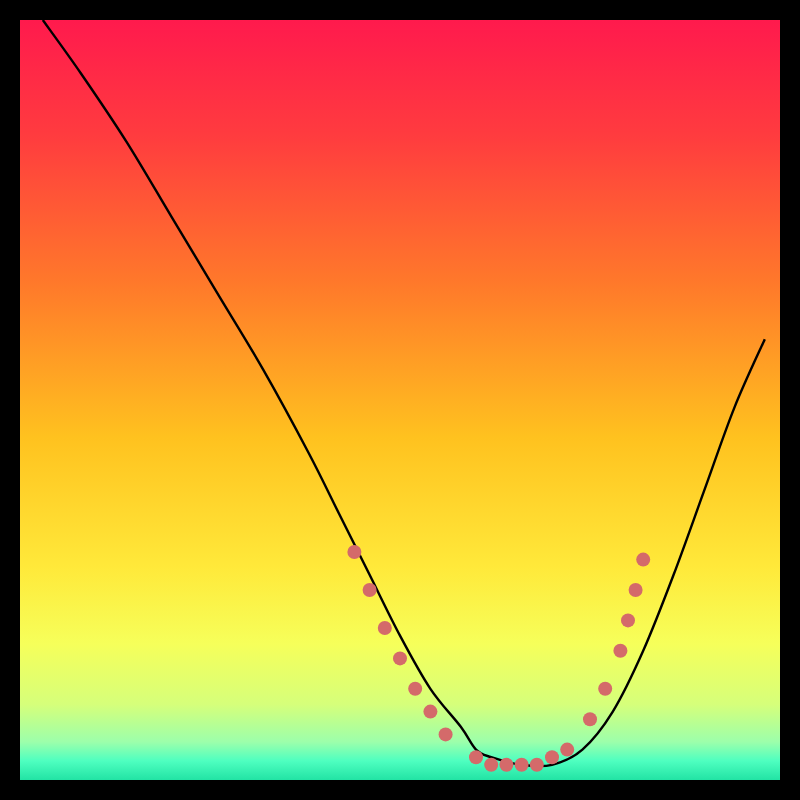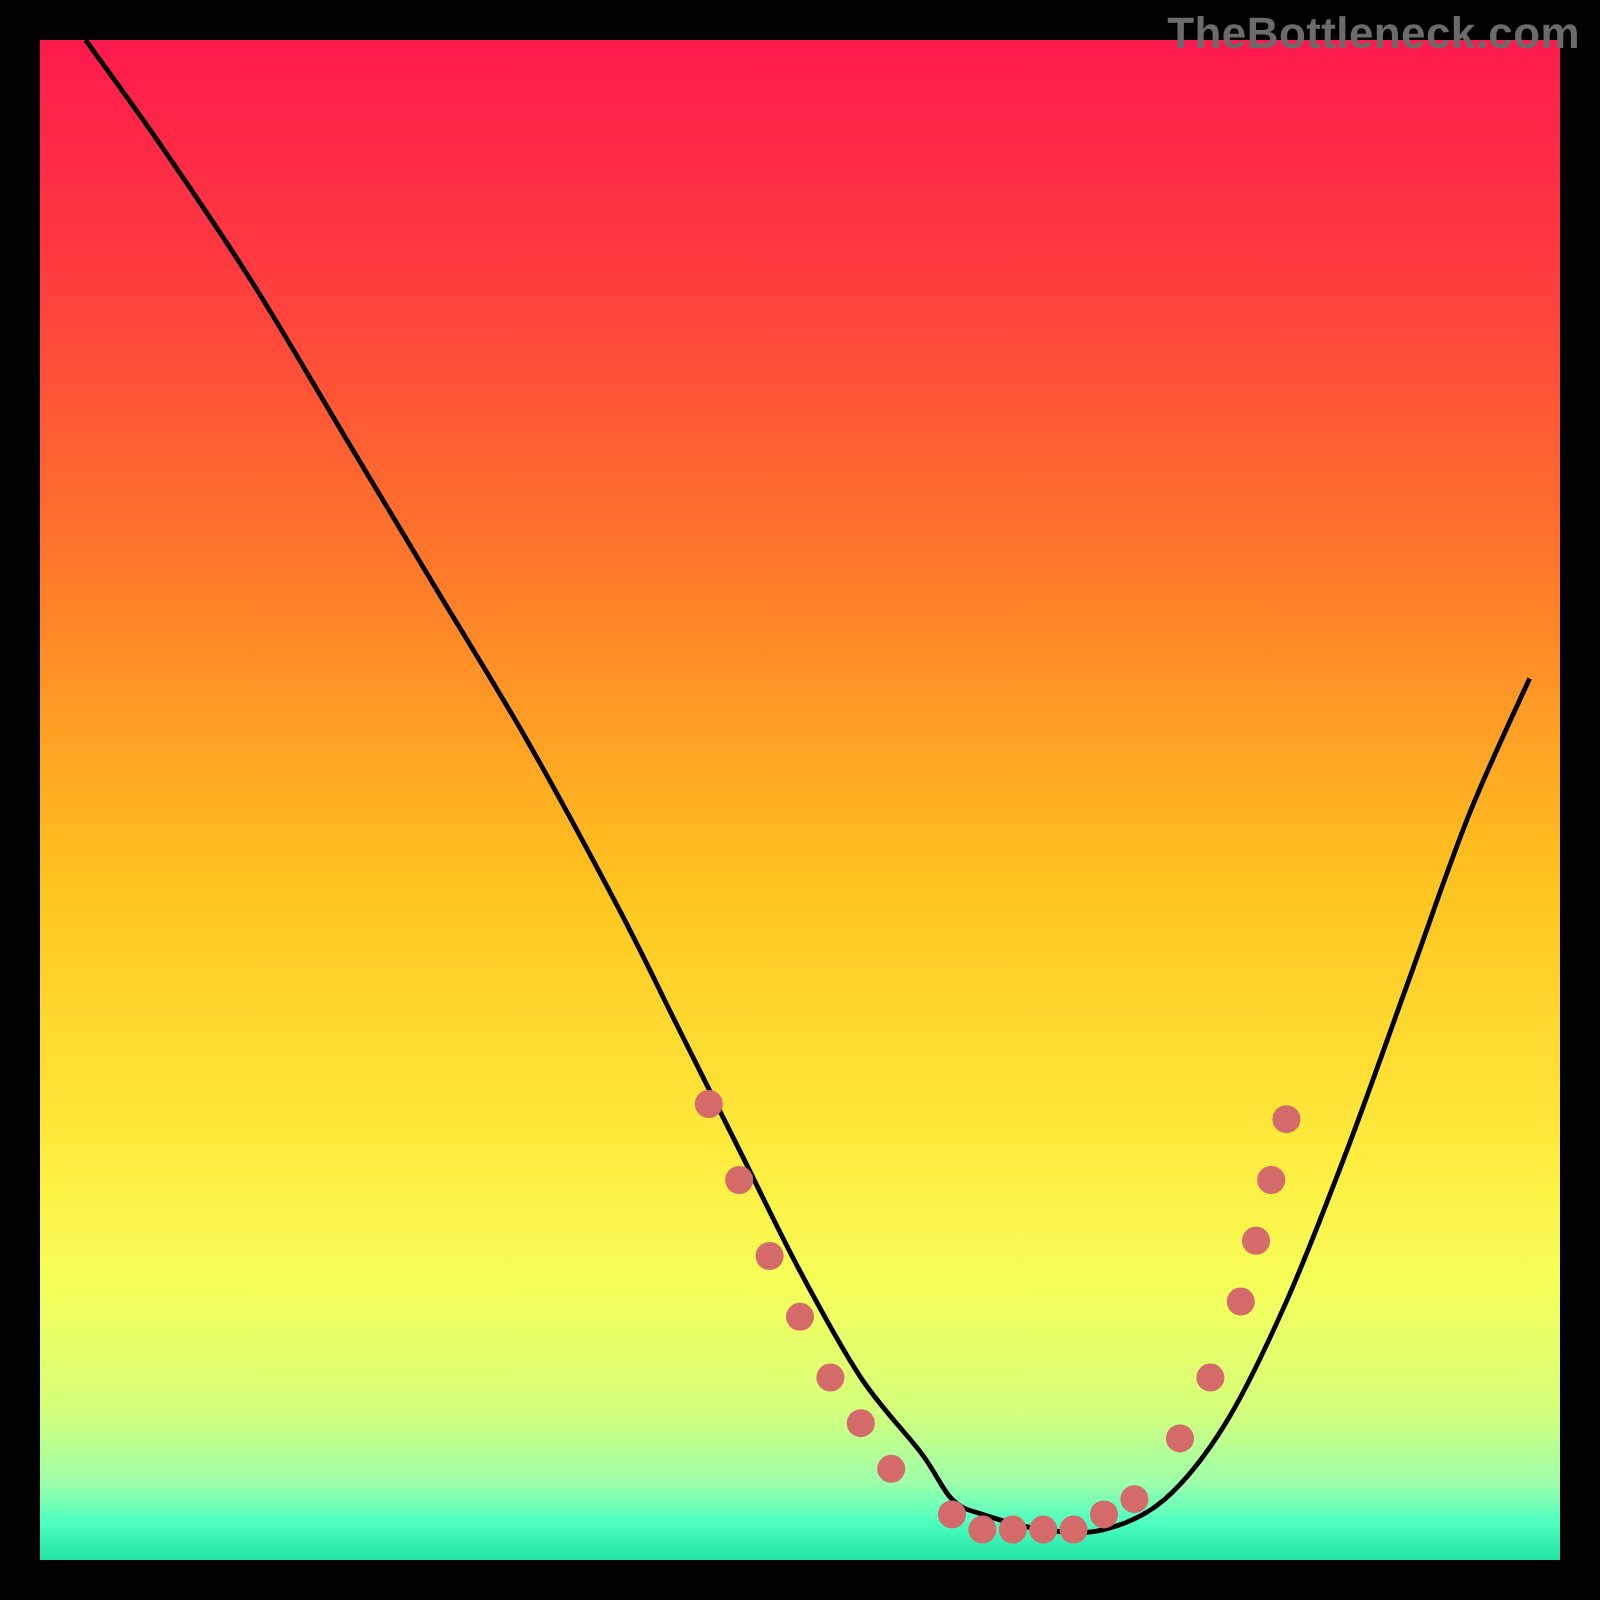--- a/index.html
+++ b/index.html
@@ -35,21 +35,20 @@
     height: 760px;
   }
   svg {
     display: block;
   }
 </style>
 </head>
 <body>
 
 <div class="frame">
-  <div class="watermark">TheBottleneck.com</div>
   <div class="plot-area">
     <svg id="chart-svg" width="760" height="760" viewBox="0 0 760 760">
       <defs>
         <linearGradient id="bg-grad" x1="0" y1="0" x2="0" y2="1">
             <stop offset="0.00%" stop-color="#ff1a4d"></stop>
             <stop offset="15.00%" stop-color="#ff3b3f"></stop>
             <stop offset="35.00%" stop-color="#ff7a2a"></stop>
             <stop offset="55.00%" stop-color="#ffc21f"></stop>
             <stop offset="72.00%" stop-color="#ffe93a"></stop>
             <stop offset="82.00%" stop-color="#f6ff5a"></stop>

